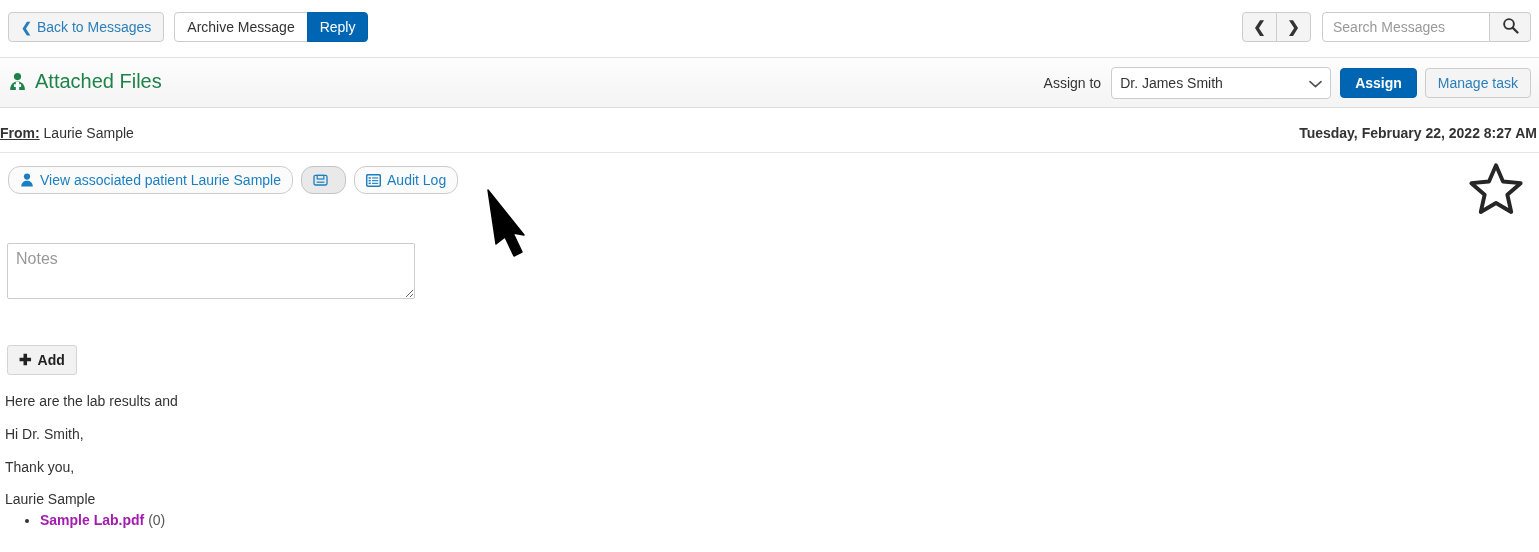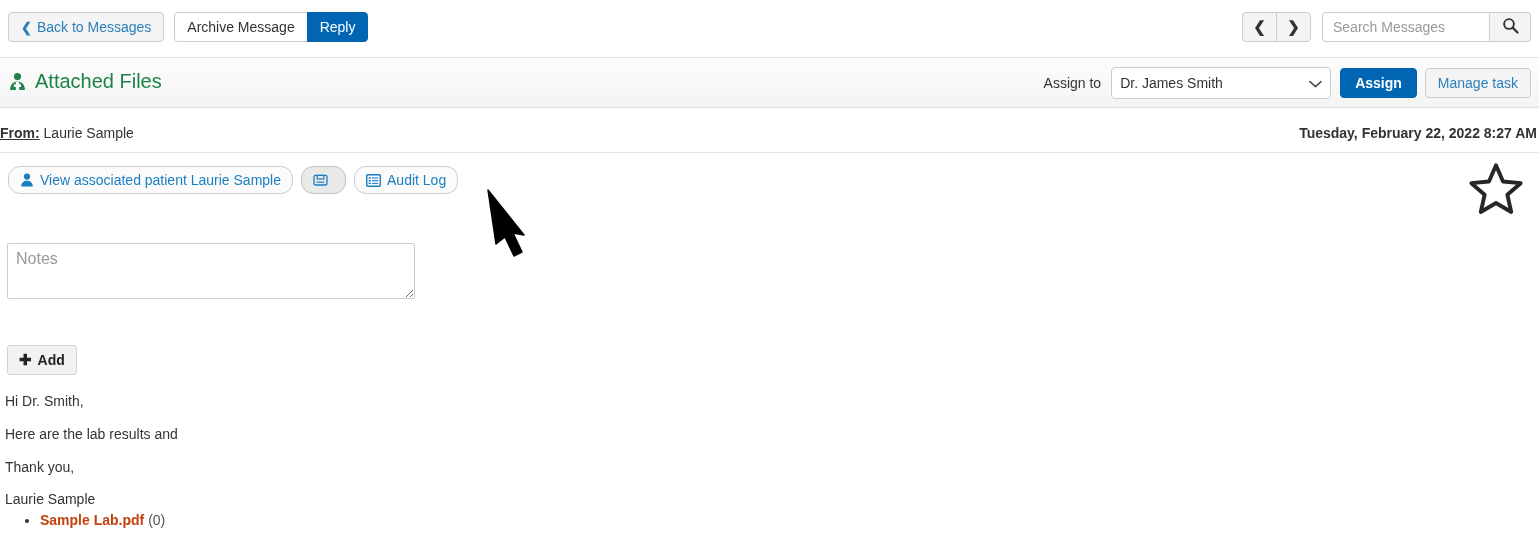--- a/index.html
+++ b/index.html
@@ -350,21 +350,21 @@
   .attach-list {
     position: absolute;
     left: 5px;
     top: 512px;
     margin: 0;
     padding-left: 35px;
     list-style: disc;
   }
   .attach-list li { font-size: 14px; color: #333333; }
   .attach-link {
-    color: #c2410c;
+    color: #a21caf;
     font-weight: bold;
     text-decoration: none;
     cursor: pointer;
   }
   .attach-count { color: #555555; font-weight: normal; }
 
   
   .cursor {
     position: absolute;
     left: 480px;
@@ -495,22 +495,22 @@
 </div>
 
 <textarea class="notes-area" placeholder="Notes" style=""></textarea>
 
 <button class="btn-add">
   <span class="plus">✚</span>
   <span>Add</span>
 </button>
 
 <div class="body-text">
+  <p>Here are the lab results and</p>
   <p>Hi Dr. Smith,</p>
-  <p>Here are the lab results and</p>
   <p>Thank you,</p>
   <p>Laurie Sample</p>
 </div>
 
 <ul class="attach-list">
   <li>
     <span class="attach-link">Sample Lab.pdf</span>
     <span class="attach-count">(0)</span>
   </li>
 </ul>

